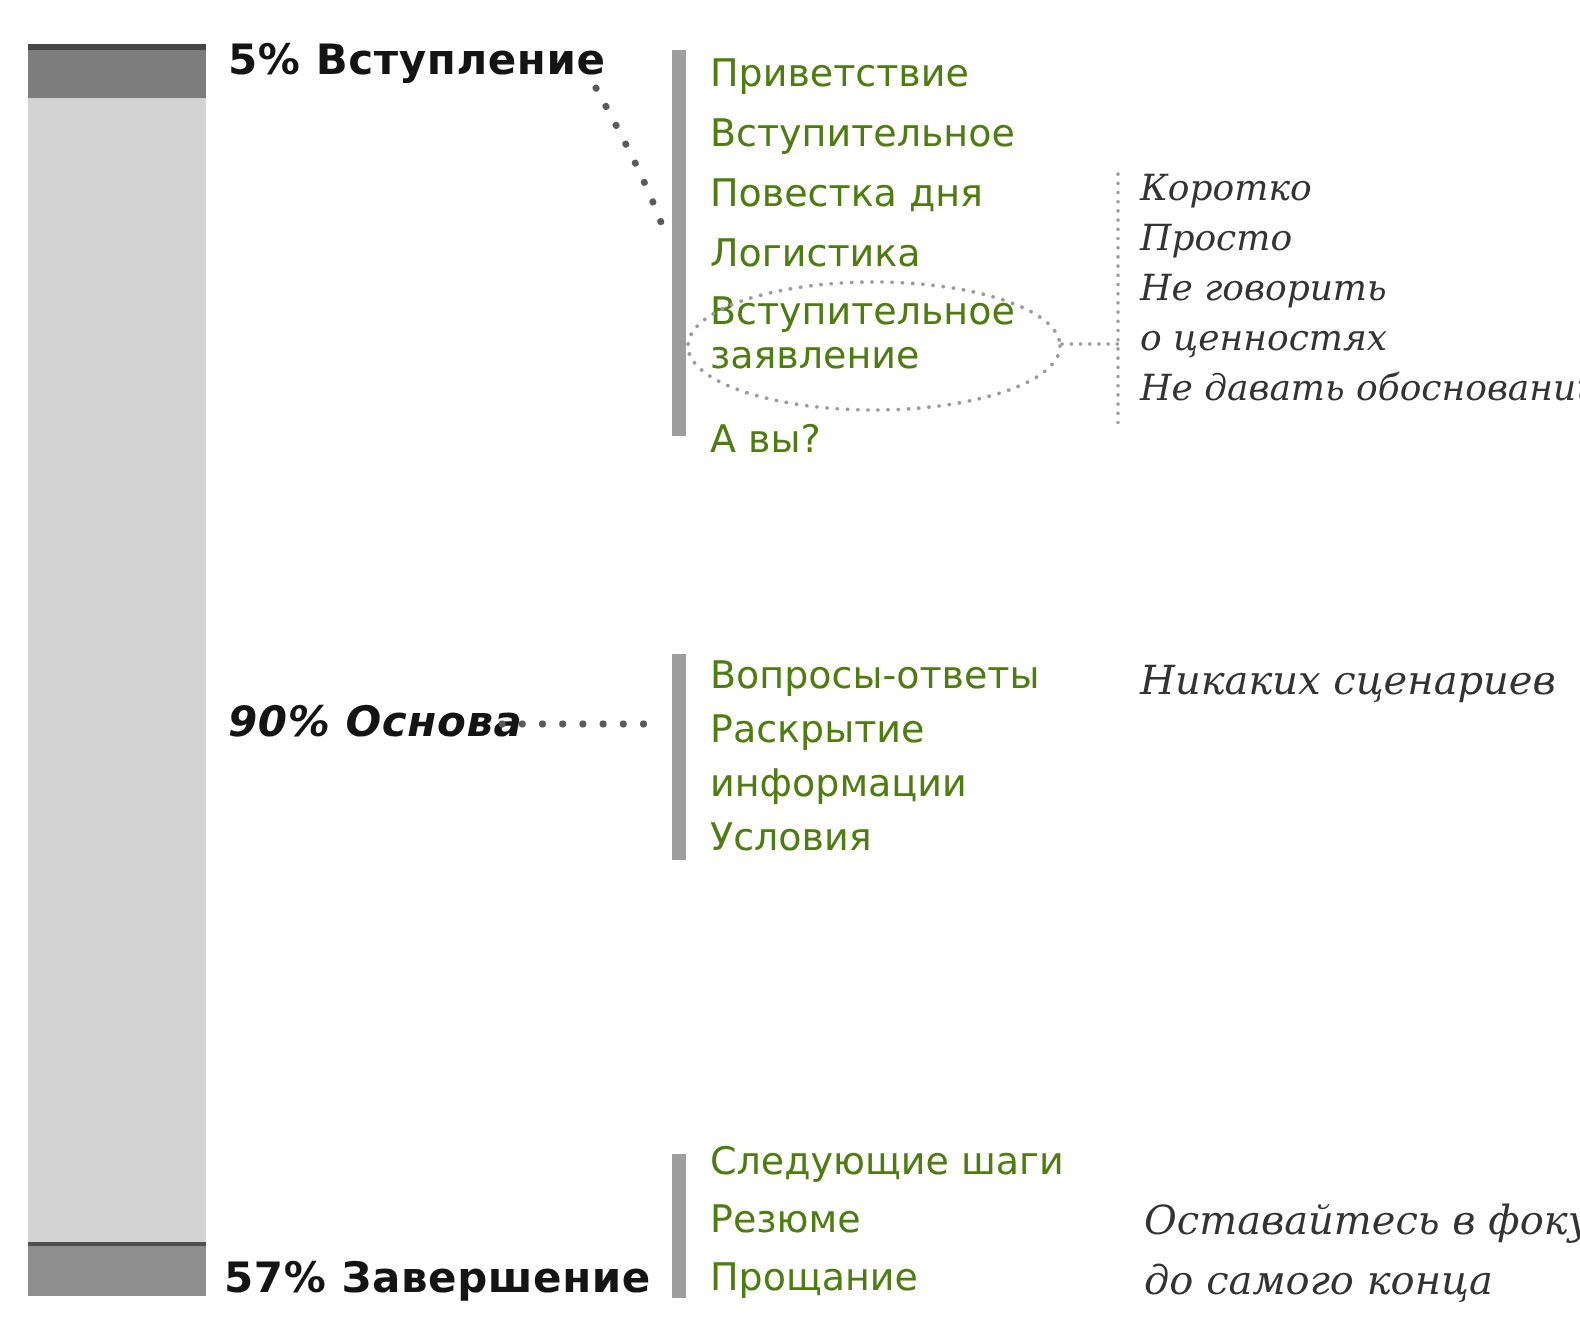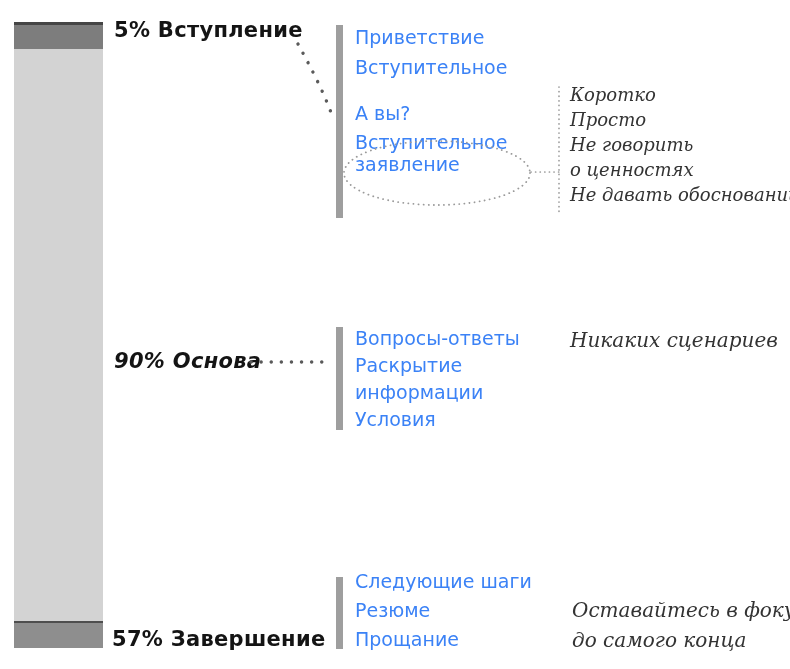--- a/index.html
+++ b/index.html
@@ -29,21 +29,21 @@
   }
   #lbl-intro{left:114px;top:18px;}
   #lbl-core{left:114px;top:349px;font-style:italic;}
   #lbl-close{left:112px;top:627px;}
   
   .accent{position:absolute;left:336px;width:7px;background:var(--accent-bar);}
   #accent-1{top:25px;height:193px;}
   #accent-2{top:327px;height:103px;}
   #accent-3{top:577px;height:72px;}
   
-  .list{position:absolute;left:355px;font-size:19px;color:#3b82f6;}
+  .list{position:absolute;left:355px;font-size:19px;color:#4d7c0f;}
   .li{white-space:nowrap;}
   #list-1{top:22px;}
   #list-1 .li{line-height:30px;}
   #list-1 .li.wrap{white-space:normal;width:172px;line-height:22px;margin-top:3px;}
   #list-1 .li.gap-top{margin-top:16px;}
   #list-2{top:325px;}
   #list-2 .li{line-height:27px;}
   #list-2 .li.wrap{white-space:normal;width:140px;}
   #list-3{top:567px;}
   #list-3 .li{line-height:29px;}
@@ -71,22 +71,24 @@
   <div class="sec-label" id="lbl-core">90% Основа</div>
   <div class="sec-label" id="lbl-close">57% Завершение</div>
 
   <div class="accent" id="accent-1"></div>
   <div class="accent" id="accent-2"></div>
   <div class="accent" id="accent-3"></div>
 
   <div class="list" id="list-1">
     <div class="li">Приветствие</div>
     <div class="li">Вступительное</div>
+    <div class="li">Повестка дня</div>
+    <div class="li">Логистика</div>
+    <div class="li wrap">Вступительное заявление</div>
     <div class="li gap-top">А вы?</div>
-    <div class="li wrap">Вступительное заявление</div>
   </div>
 
   <div class="list" id="list-3">
     <div class="li">Следующие шаги</div>
     <div class="li">Резюме</div>
     <div class="li">Прощание</div>
   </div>
 
   <div class="list" id="list-2">
     <div class="li">Вопросы-ответы</div>

